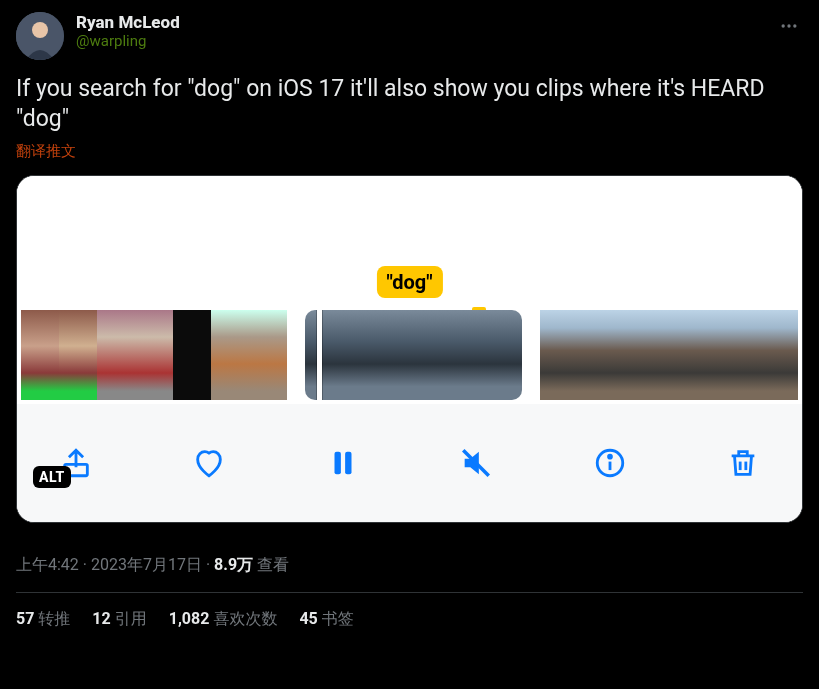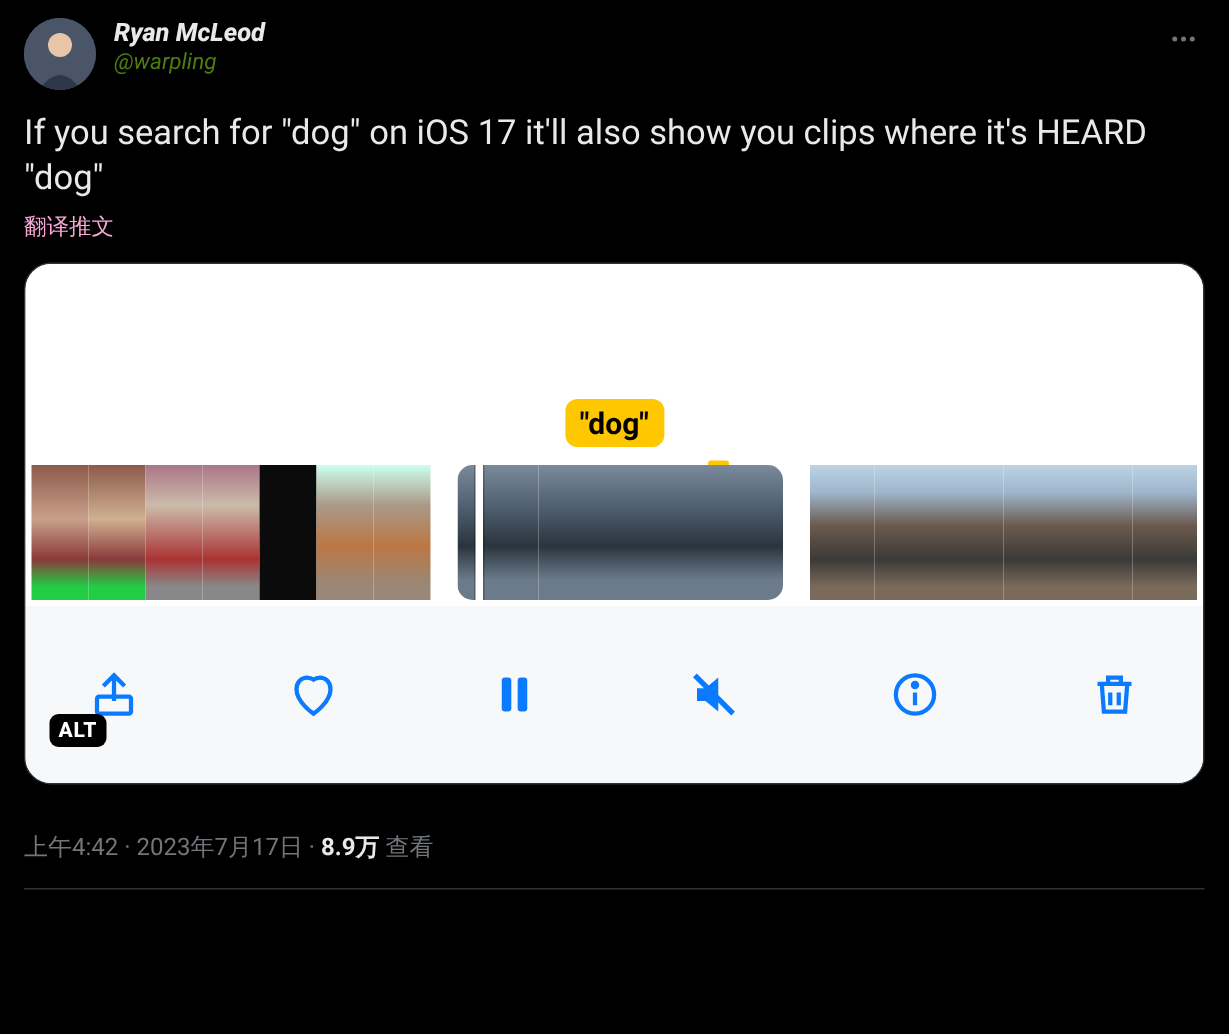--- a/index.html
+++ b/index.html
@@ -12,21 +12,20 @@
     overflow: hidden;
   }
   .tweet {
     padding: 12px 16px;
   }
   .header {
     display: flex;
     align-items: flex-start;
     gap: 12px;
     position: relative;
-    font-style: italic;
   }
   .avatar {
     width: 48px;
     height: 48px;
     border-radius: 50%;
     flex: none;
     background: linear-gradient(135deg, #6b7a8f 0%, #3a4556 50%, #1f2937 100%);
     position: relative;
     overflow: hidden;
   }
@@ -52,21 +51,21 @@
   .more-icon svg { width: 20px; height: 20px; }
   .tweet-text {
     margin-top: 14px;
     font-size: 23px;
     line-height: 1.3;
     color: #e7e9ea;
     font-weight: 400;
   }
   .translate {
     margin-top: 8px;
-    color: #f9a8d4;
+    color: #c2410c;
     font-size: 15px;
     cursor: pointer;
   }
   .media-card {
     margin-top: 14px;
     border-radius: 18px;
     overflow: hidden;
     border: 1px solid #2f3336;
     background: #fff;
     position: relative;
@@ -160,21 +159,21 @@
     display: flex;
     align-items: center;
     justify-content: center;
     width: 50px;
     height: 50px;
   }
   .tool-btn svg { width: 34px; height: 34px; }
   .alt-badge {
     position: absolute;
     left: 16px;
-    bottom: 24px;
+    bottom: 34px;
     background: #000;
     color: #fff;
     font-weight: 800;
     font-size: 14px;
     padding: 3px 6px;
     border-radius: 6px;
     letter-spacing: 0.5px;
   }
   .meta-row {
     margin-top: 32px;
@@ -300,13 +299,19 @@
     </div>
     <div class="alt-badge">ALT</div>
   </div>
 
   <div class="meta-row">
     <span>上午4:42</span><span> · </span><span>2023年7月17日</span><span> · </span><span class="bold">8.9万</span> <span>查看</span>
   </div>
 
   <hr class="divider">
 
+  <div class="stats-row">
+    <span><span class="num">57</span><span>转推</span></span>
+    <span><span class="num">12</span><span>引用</span></span>
+    <span><span class="num">1,082</span><span>喜欢次数</span></span>
+    <span><span class="num">45</span><span>书签</span></span>
+  </div>
 </article>
 
 </body></html>

